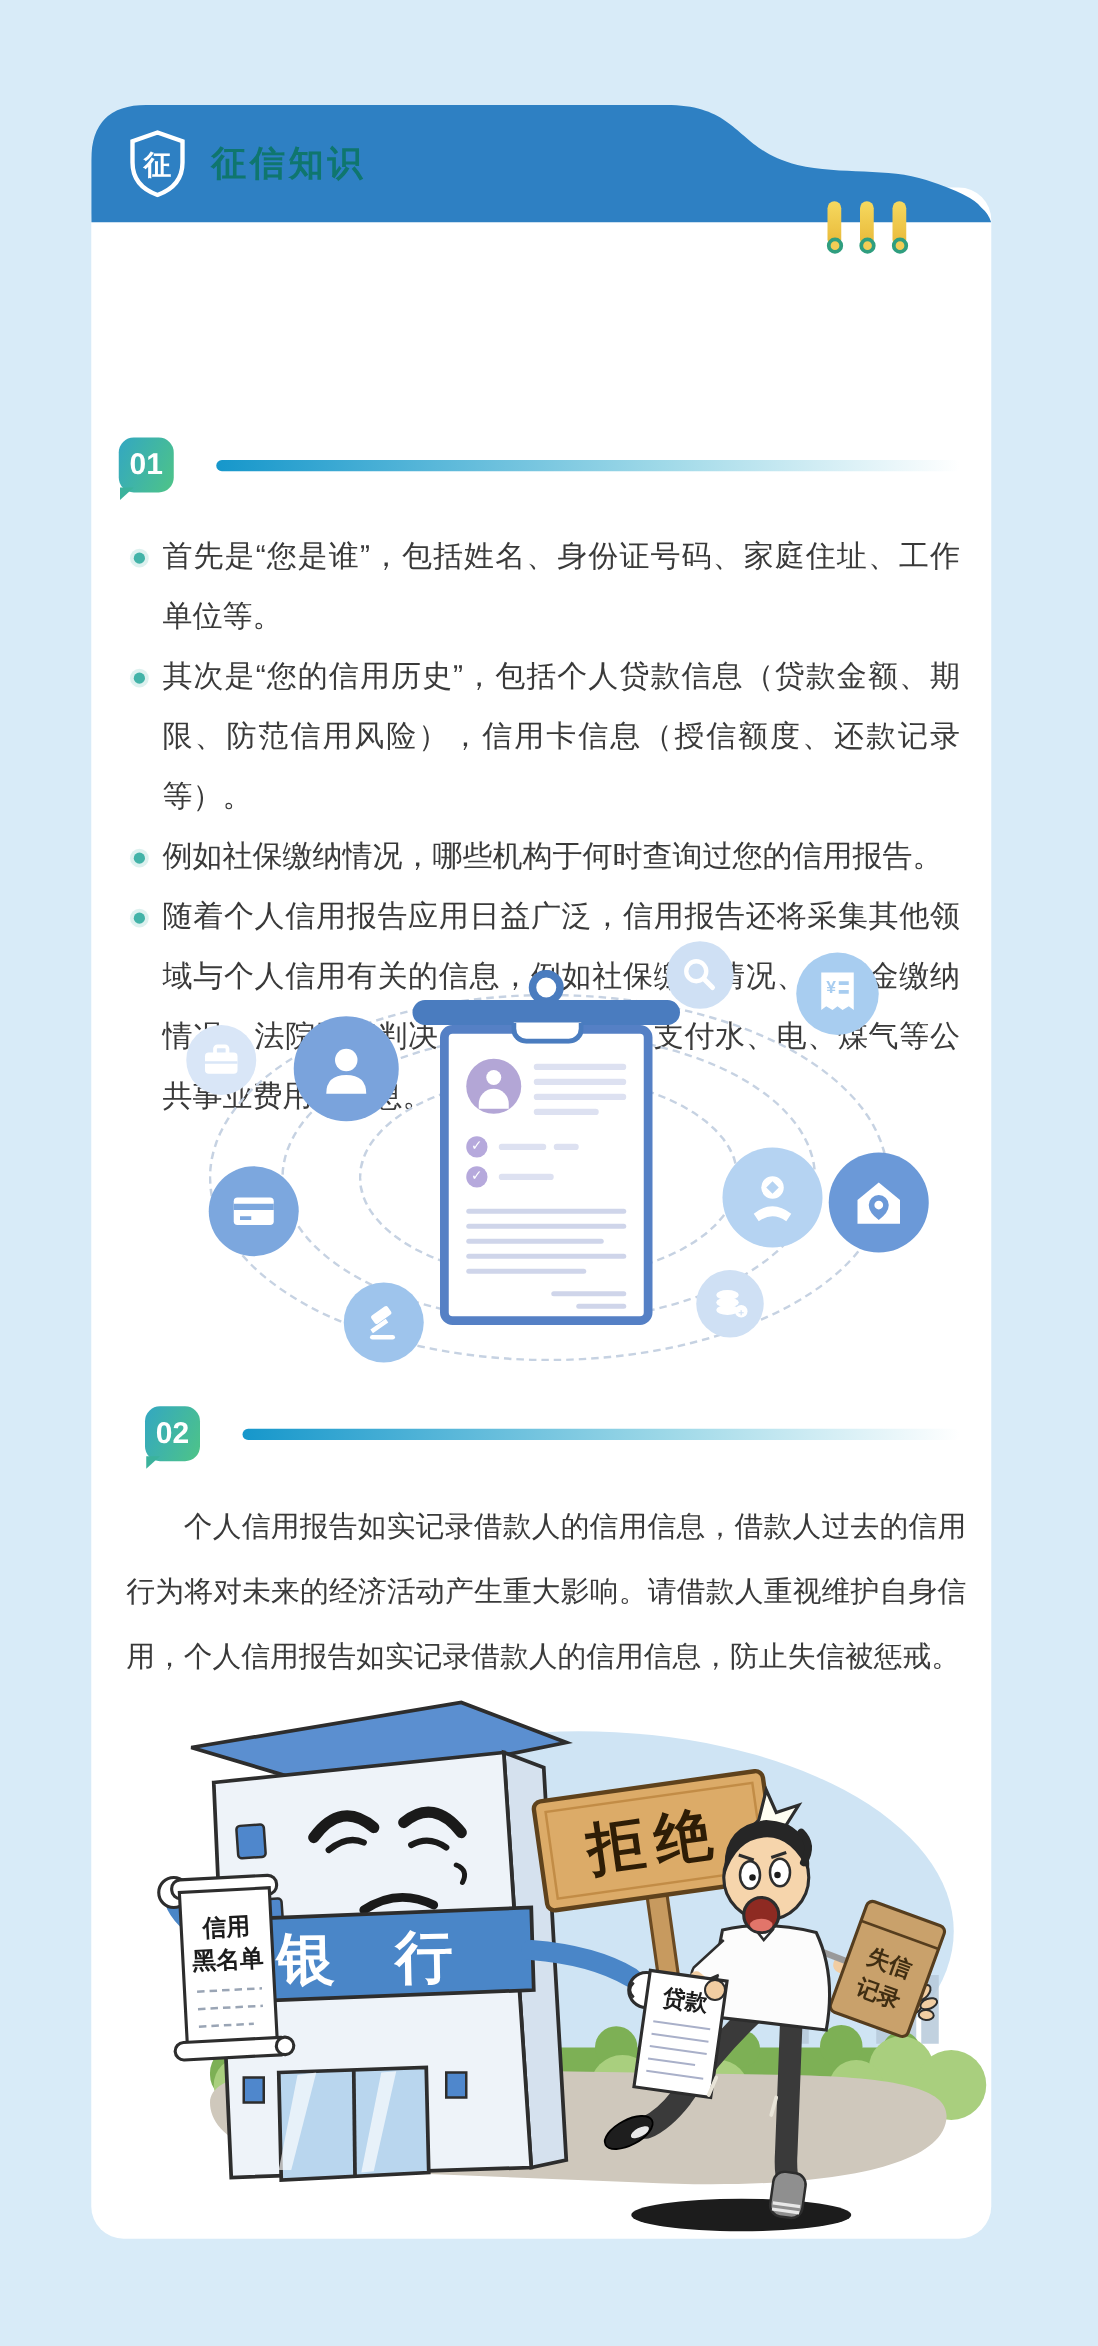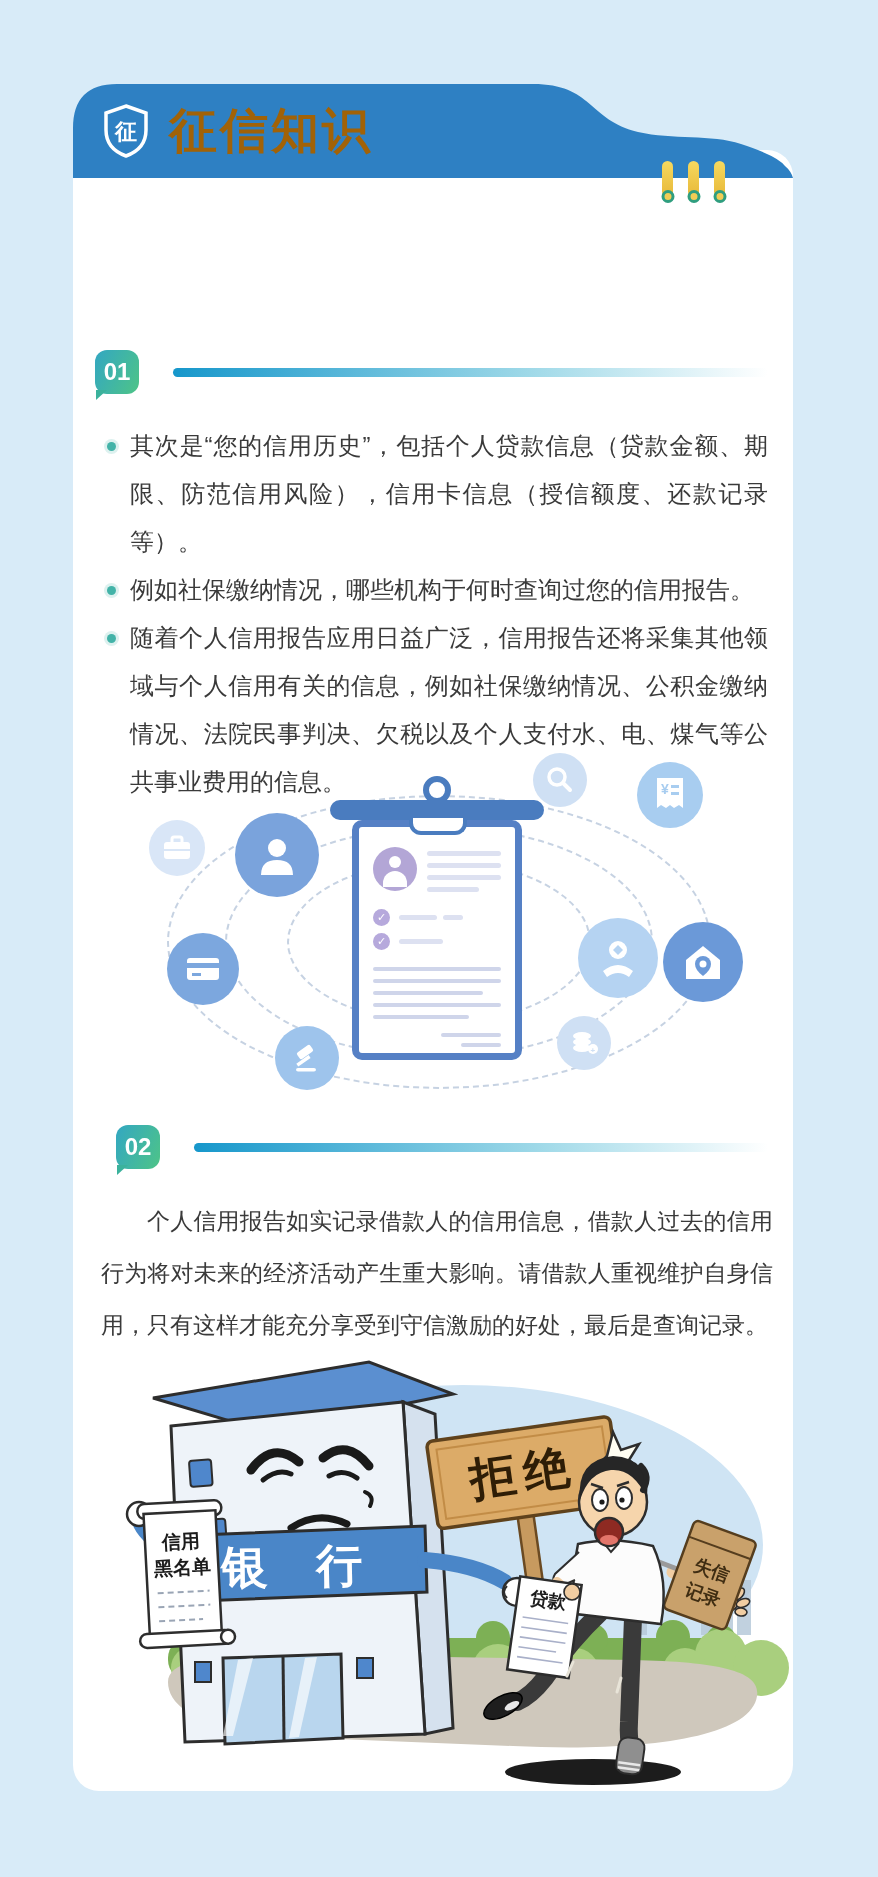--- a/index.html
+++ b/index.html
@@ -9,21 +9,21 @@
     font-family:"Liberation Sans","DejaVu Sans",sans-serif;
   }
   .card{
     position:absolute;left:73px;top:150px;width:720px;height:1641px;
     background:#ffffff;border-radius:26px;z-index:1;
   }
   
   .header{position:absolute;left:73px;top:84px;width:720px;height:94px;z-index:5;}
   .header svg.shape{position:absolute;left:0;top:0;}
   .header-inner{position:relative;height:94px;display:flex;align-items:center;padding-left:28px;gap:18px;}
-  .header-title{color:#a16207;font-size:48px;font-weight:800;letter-spacing:3px;}
+  .header-title{color:#0f766e;font-size:28px;font-weight:800;letter-spacing:3px;}
   .pin{position:absolute;width:11px;height:36px;border-radius:6px;z-index:6;
     background:linear-gradient(180deg,#f6d95f,#e8b838);}
   .pin::after{content:"";position:absolute;left:50%;bottom:-6px;transform:translateX(-50%);
     width:7px;height:7px;border-radius:50%;background:#f2cd55;border:3px solid #2f9e7f;}
   
   .intro{
     position:absolute;left:20px;right:16px;top:36px;
     color:#2b5da8;font-size:26px;font-weight:600;line-height:54px;
     text-indent:2em;text-align:justify;
   }
@@ -85,20 +85,21 @@
 
   <div class="card">
 
 
     <div class="sec" style="top:200px;">
       <div class="sec-badge">01</div>
       <div class="sec-line"></div>
     </div>
 
     <ul class="bullets">
+      <li>首先是“您是谁”，包括姓名、身份证号码、家庭住址、工作单位等。</li>
       <li>其次是“您的信用历史”，包括个人贷款信息（贷款金额、期限、防范信用风险），信用卡信息（授信额度、还款记录等）。</li>
       <li>例如社保缴纳情况，哪些机构于何时查询过您的信用报告。</li>
       <li>随着个人信用报告应用日益广泛，信用报告还将采集其他领域与个人信用有关的信息，例如社保缴纳情况、公积金缴纳情况、法院民事判决、欠税以及个人支付水、电、煤气等公共事业费用的信息。</li>
     </ul>
 
     <div class="illus1">
       <div class="orbit" style="left:94px;top:25px;width:540px;height:290px;"></div>
       <div class="orbit" style="left:152px;top:56px;width:424px;height:228px;"></div>
       <div class="orbit" style="left:214px;top:90px;width:300px;height:160px;"></div>
 
@@ -193,21 +194,21 @@
             <text x="22.5" y="25.5" font-size="8" fill="#cfe0f4" font-weight="bold">+</text>
           </svg>
       </div>
     </div>
 
     <div class="sec" style="top:975px;margin-left:21px;">
       <div class="sec-badge">02</div>
       <div class="sec-line"></div>
     </div>
 
-    <p class="para2">个人信用报告如实记录借款人的信用信息，借款人过去的信用行为将对未来的经济活动产生重大影响。请借款人重视维护自身信用，只有这样才能充分享受到守信激励的好处，最后是查询记录。</p>
+    <p class="para2">个人信用报告如实记录借款人的信用信息，借款人过去的信用行为将对未来的经济活动产生重大影响。请借款人重视维护自身信用，个人信用报告如实记录借款人的信用信息，防止失信被惩戒。</p>
 
     <div class="illus2">
       <svg width="720" height="450" viewBox="0 0 720 450">
 
         <ellipse cx="390" cy="205" rx="300" ry="160" fill="#cfe4f4"></ellipse>
 
         <g fill="#b7c9da" opacity="0.85">
           <rect x="628" y="235" width="16" height="60"></rect>
             <rect x="648" y="250" width="12" height="45"></rect>
           <rect x="664" y="240" width="14" height="55"></rect>

